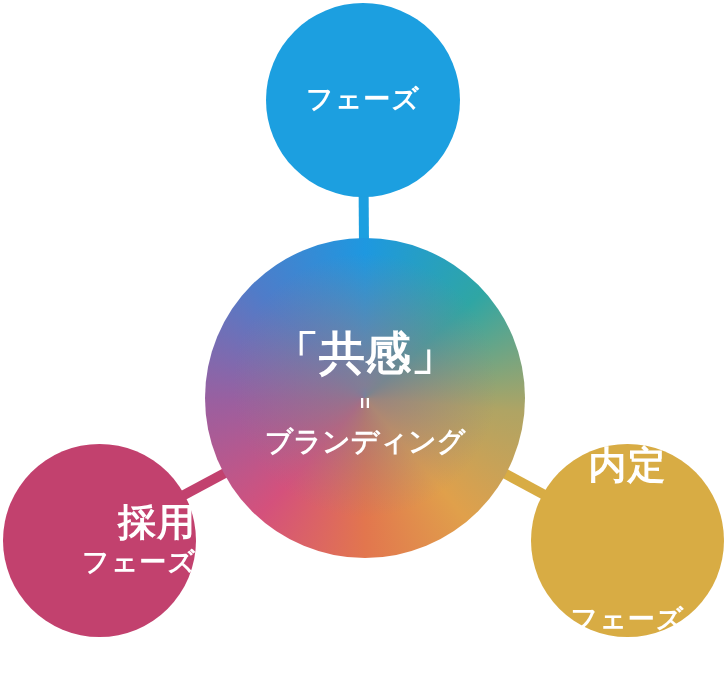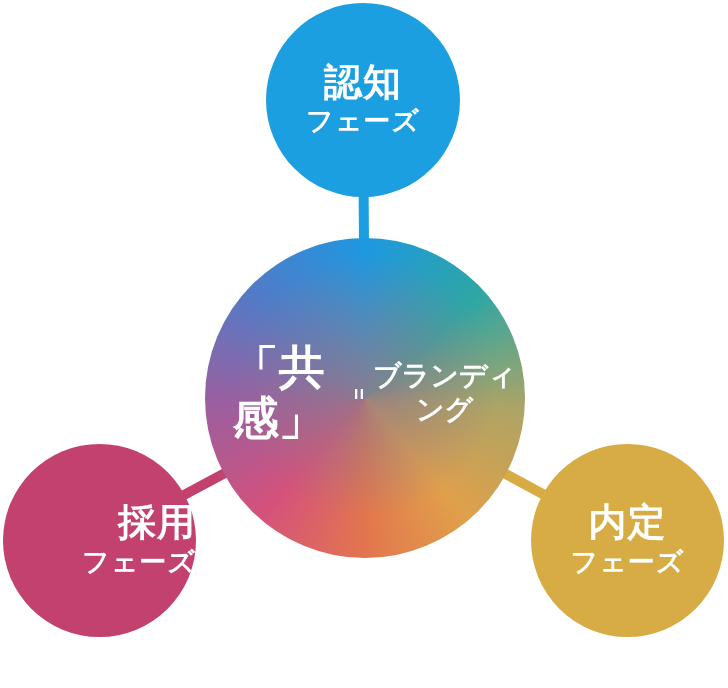--- a/index.html
+++ b/index.html
@@ -9,57 +9,56 @@
     font-weight:bold;color:#ffffff;
   }
   .connectors{position:absolute;left:0;top:0;width:728px;height:688px;}
   .circle{
     position:absolute;border-radius:50%;
     display:flex;flex-direction:column;align-items:center;justify-content:center;
     text-align:center;
   }
   .c-top   {left:266px;top:3px;  width:194px;height:194px;background:var(--c,#1C9FE0);}
   .c-left  {left:3px;  top:444px;width:193px;height:193px;background:var(--c,#C2416E);align-items:flex-end;}
-  .c-right {left:531px;top:444px;width:193px;height:193px;background:var(--c,#D8AC44);}
+  .c-right {left:531px;top:444px;width:193px;height:193px;background:var(--c,#D8AC44);justify-content:space-between;}
   .c-center{
     left:205px;top:238px;width:320px;height:320px;
     background:
       radial-gradient(circle at 50% 46%, rgba(146,122,136,0.85) 0%, rgba(146,122,136,0) 56%),
       conic-gradient(from 0deg at 50% 50%,
         #1E98E0 0deg,
         #2FA6A4 48deg,
         #AFA464 95deg,
         #E0A04B 140deg,
         #E2764E 180deg,
         #D4517C 222deg,
         #9B5F9F 268deg,
         #4F7CC9 315deg,
         #1E98E0 360deg);
   }
   .phase-line1{font-size:38px;line-height:1.15;letter-spacing:1px;}
   .phase-line2{font-size:27px;line-height:1.3;letter-spacing:1px;}
-  .center-stack{display:flex;flex-direction:row;align-items:center;margin-top:-10px;}
+  .center-stack{display:flex;flex-direction:column;align-items:center;margin-top:-10px;}
   .center-line1{font-size:46px;line-height:1.1;}
   .center-equals{font-size:20px;line-height:1;transform:rotate(90deg);margin:14px 0 12px;}
   .center-line2{font-size:28px;line-height:1.2;}
   .center-line3{font-size:32px;line-height:1.2;margin-top:3px;}
 </style>
 </head>
 <body>
 
 <div class="canvas">
 
   <svg class="connectors" width="728" height="688" viewBox="0 0 728 688" xmlns="http://www.w3.org/2000/svg">
     <line x1="363" y1="100" x2="365" y2="398" stroke-width="10" stroke="#1C9FE0"></line>
     <line x1="100" y1="540" x2="365" y2="398" stroke-width="10" stroke="#C2416E"></line>
     <line x1="628" y1="540" x2="365" y2="398" stroke-width="10" stroke="#D8AC44"></line>
   </svg>
 
   <div class="circle c-top" style="--c: #1C9FE0;">
-    <span class="phase-line1">認知</span>
     <span class="phase-line2">フェーズ</span>
   </div>
 
   <div class="circle c-center">
     <div class="center-stack">
       <span class="center-line1">「共感」</span>
       <span class="center-equals">=</span>
       <span class="center-line2">ブランディング</span>
     </div>
   </div>

